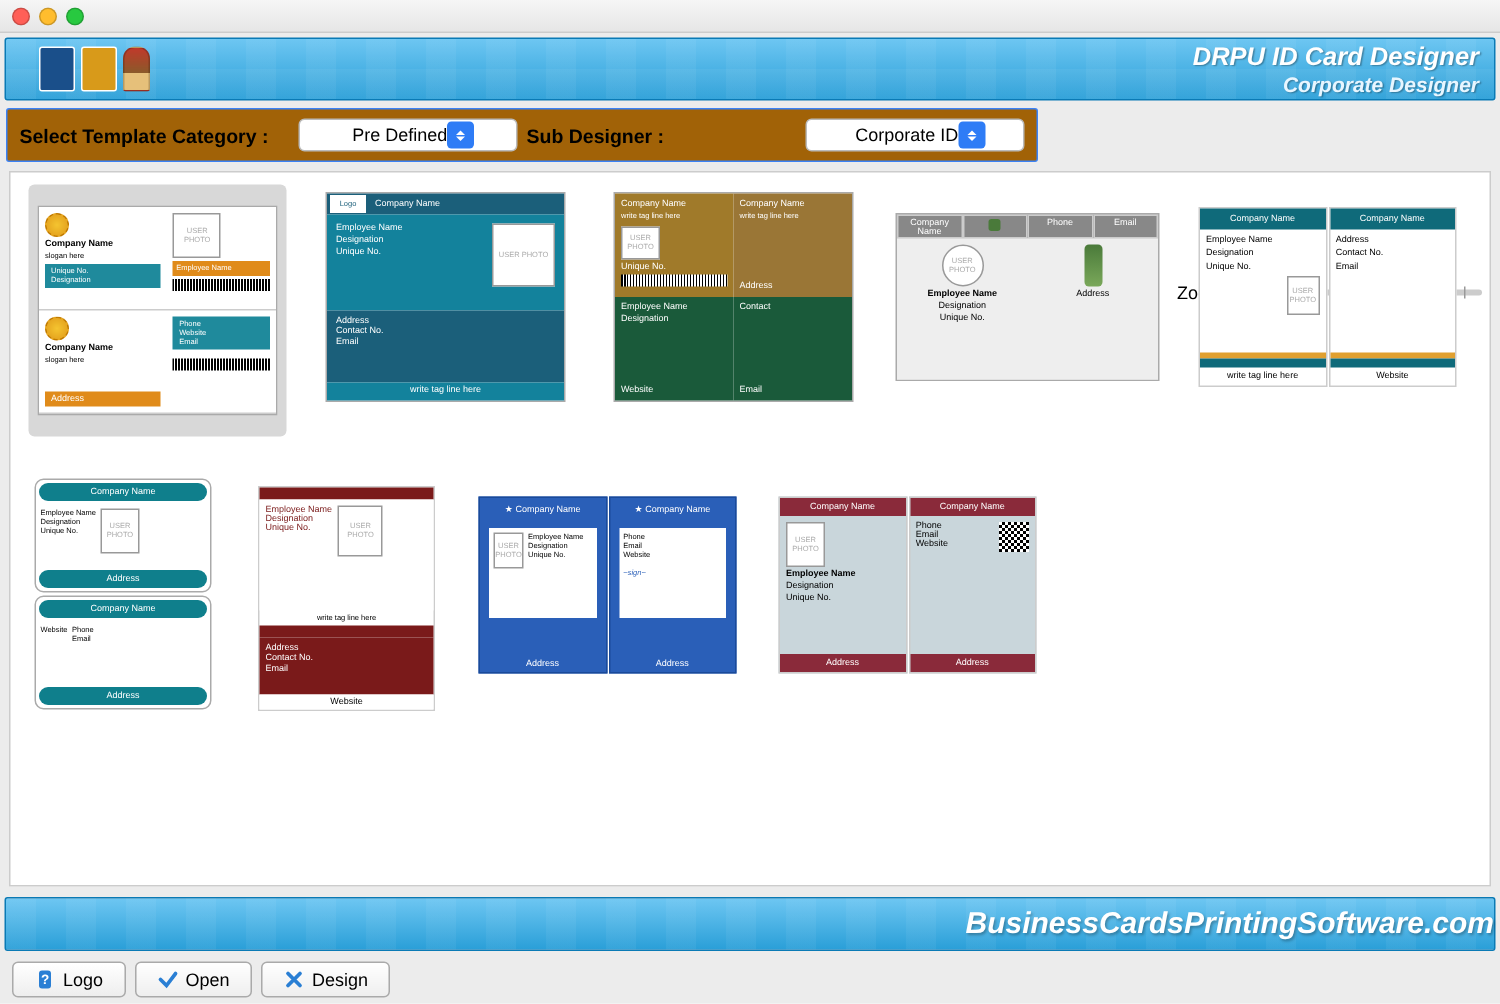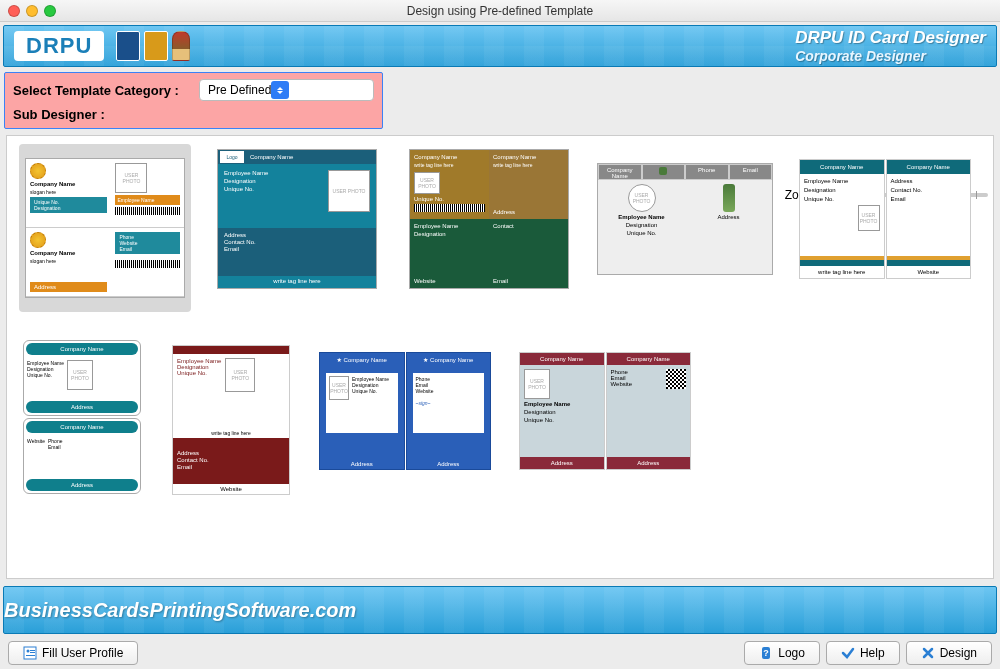--- a/index.html
+++ b/index.html
@@ -10,27 +10,27 @@
 .tl.r{background:#ff5f57}.tl.y{background:#ffbd2e}.tl.g{background:#28c940}
 .titlebar-title{position:absolute;left:0;right:0;text-align:center;font-size:12px;color:#333}
 .banner{height:42px;background:linear-gradient(#6dc6f2,#2a9fd8);border:1px solid #0a7ab5;margin:3px;border-radius:2px;display:flex;align-items:center;justify-content:space-between;padding:0 10px;position:relative;overflow:hidden}
 .banner::before{content:"";position:absolute;inset:0;background:repeating-linear-gradient(90deg,rgba(255,255,255,.05) 0 20px,transparent 20px 40px),repeating-linear-gradient(0deg,rgba(255,255,255,.05) 0 20px,transparent 20px 40px)}
 .logo-badge{background:#fff;padding:2px 12px;border-radius:4px;z-index:1;display:flex;align-items:center}
 .logo-text{font-weight:900;font-size:22px;color:#1b7fb8;letter-spacing:1px}
 .banner-icons{margin-left:12px;z-index:1;display:flex;gap:4px;align-items:center}
 .idico{width:24px;height:30px;border-radius:2px;border:1px solid #fff}
 .idico.a{background:#1a4f8a}.idico.b{background:#d89a1a}
 .brush{width:18px;height:30px;background:linear-gradient(#c0392b,#8a5a2a 60%,#e6c07a 60%);border-radius:8px 8px 2px 2px;border:1px solid rgba(0,0,0,.2)}
-.banner-right{z-index:1;color:#fff}
+.banner-right{z-index:1;text-align:right;color:#fff}
 .banner-right .t1{font-size:17px;font-weight:700;font-style:italic;text-shadow:1px 1px 1px rgba(0,0,0,.3)}
 .banner-right .t2{font-size:14px;font-weight:700;font-style:italic;color:#e8f6ff;text-shadow:1px 1px 1px rgba(0,0,0,.3)}
-.selector-panel{border:1.5px solid #3b82f6;border-radius:2px;padding:6px 8px;margin:2px 4px;display:inline-flex;flex-direction:column;gap:6px;background:#fca5a5}
+.selector-panel{border:1.5px solid #3b82f6;border-radius:2px;padding:6px 8px;margin:2px 4px;display:inline-flex;gap:6px;background:#a16207}
 .sel-row{display:flex;align-items:center;gap:6px}
 .sel-row label{font-size:13px;font-weight:700;width:180px}
-.mac-select{width:175px;height:22px;background:#fff;border:1px solid #bbb;border-radius:4px;display:flex;align-items:center;justify-content:flex-start;padding:0 1px 0 8px;font-size:12px}
+.mac-select{width:146px;height:22px;background:#fff;border:1px solid #bbb;border-radius:4px;display:flex;align-items:center;justify-content:center;padding:0 1px 0 8px;font-size:12px}
 .mac-select .arrow{width:18px;height:18px;background:#2e7cf6;border-radius:3px;display:flex;flex-direction:column;align-items:center;justify-content:center;gap:1px}
 .mac-select .arrow::before,.mac-select .arrow::after{content:"";width:0;height:0;border-left:3px solid transparent;border-right:3px solid transparent}
 .mac-select .arrow::before{border-bottom:3px solid #fff}
 .mac-select .arrow::after{border-top:3px solid #fff}
 .zoom-area{position:absolute;right:12px;top:118px;display:flex;align-items:center;gap:10px;font-size:12px}
 .slider{width:120px;height:4px;background:#ccc;border-radius:2px;position:relative}
 .slider::after{content:"";position:absolute;left:30%;top:-5px;width:8px;height:14px;background:#fff;border:1px solid #888;border-radius:2px}
 .slider .tk{position:absolute;top:-2px;width:1px;height:8px;background:#999}
 .gallery{flex:1;margin:4px 6px;background:#fff;border:1px solid #ccc;padding:8px 12px;overflow:auto}
 .grid{display:flex;flex-wrap:wrap;gap:24px 20px}
@@ -106,46 +106,42 @@
 .t8 .ft{position:absolute;bottom:2px;left:0;right:0;color:#fff;text-align:center;font-size:6px}
 
 
 .t9{display:flex;gap:1px;width:172px;height:118px}
 .t9 .col{flex:1;border:1px solid #ccc;background:#c9d6db;display:flex;flex-direction:column}
 .t9 .hd{background:#8a2a3a;color:#fff;text-align:center;font-size:6px;padding:3px}
 .t9 .bd{flex:1;padding:4px;font-size:6px;display:flex;flex-direction:column;gap:2px}
 .t9 .ft{background:#8a2a3a;color:#fff;text-align:center;font-size:6px;padding:3px}
 .qr{width:20px;height:20px;background:repeating-conic-gradient(#000 0 25%,#fff 0 50%) 0 0/4px 4px}
 
-.footer{height:48px;background:linear-gradient(#6dc6f2,#2a9fd8);border:1px solid #0a7ab5;margin:3px;border-radius:2px;display:flex;align-items:center;justify-content:flex-start;position:relative}
+.footer{height:36px;background:linear-gradient(#6dc6f2,#2a9fd8);border:1px solid #0a7ab5;margin:3px;border-radius:2px;display:flex;align-items:center;justify-content:flex-end;position:relative}
 .footer::before{content:"";position:absolute;inset:0;background:repeating-linear-gradient(90deg,rgba(255,255,255,.05) 0 20px,transparent 20px 40px)}
 .footer-txt{color:#fff;font-size:20px;font-style:italic;font-weight:700;z-index:1;text-shadow:1px 1px 2px rgba(0,0,0,.3)}
 .bottombar{height:32px;background:#ececec;display:flex;align-items:center;justify-content:space-between;padding:0 8px}
 .btn{height:24px;background:linear-gradient(#fff,#eee);border:1px solid #aaa;border-radius:4px;padding:0 14px;display:flex;align-items:center;gap:5px;font-size:12px;cursor:pointer}
 .btn .ico{width:14px;height:14px;display:inline-flex;align-items:center;justify-content:center}
 .btn-group{display:flex;gap:6px}
 svg{display:block}
 </style>
 </head>
 <body>
 
 <div class="titlebar">
   <div class="tlights">
     <div class="tl r"></div>
     <div class="tl y"></div>
     <div class="tl g"></div>
   </div>
-  <div class="titlebar-title">Design using Pre-defined Template</div>
 </div>
 
 <div class="banner">
   <div style="display:flex;align-items:center">
-    <div class="logo-badge">
-      <span class="logo-text">DRPU</span>
-    </div>
     <div class="banner-icons">
       <div class="idico a"></div>
       <div class="idico b"></div>
       <div class="brush"></div>
     </div>
   </div>
   <div class="banner-right">
     <div class="t1">DRPU ID Card Designer</div>
     <div class="t2">Corporate Designer</div>
   </div>
@@ -155,20 +151,24 @@
   <div class="selector-panel">
     <div class="sel-row">
       <label>Select Template Category :</label>
       <div class="mac-select">
         <span>Pre Defined</span>
         <span class="arrow"></span>
       </div>
     </div>
     <div class="sel-row">
       <label>Sub Designer :</label>
+      <div class="mac-select">
+        <span>Corporate ID</span>
+        <span class="arrow"></span>
+      </div>
     </div>
   </div>
   <div class="zoom-area">
     <span>Zoom In/Out :</span>
     <div class="slider">
       <div class="tk" style="left:10%"></div>
         <div class="tk" style="left:30%"></div>
         <div class="tk" style="left:50%"></div>
         <div class="tk" style="left:70%"></div>
         <div class="tk" style="left:90%"></div>
@@ -397,49 +397,37 @@
     </div>
 
   </div>
 </div>
 
 <div class="footer">
   <span class="footer-txt">BusinessCardsPrintingSoftware.com</span>
 </div>
 
 <div class="bottombar">
-  <div class="btn">
-    <span class="ico">
-        <svg width="14" height="14" viewBox="0 0 14 14">
-          <rect x="1" y="1" width="12" height="12" fill="#fff" stroke="#2a7fd4"></rect>
-          <circle cx="5" cy="5" r="1.5" fill="#2a7fd4"></circle>
-          <rect x="7" y="4" width="5" height="1" fill="#2a7fd4"></rect>
-          <rect x="7" y="6" width="5" height="1" fill="#2a7fd4"></rect>
-          <rect x="3" y="9" width="9" height="1" fill="#2a7fd4"></rect>
-        </svg>
-      </span>
-    <span>Fill User Profile</span>
-  </div>
   <div class="btn-group">
     <div class="btn">
       <span class="ico">
           <svg width="14" height="14" viewBox="0 0 14 14">
             <rect x="3" y="1" width="8" height="12" rx="2" fill="#2a7fd4"></rect>
             <text x="7" y="10" font-size="9" fill="#fff" text-anchor="middle" font-weight="bold">?</text>
           </svg>
         </span>
       <span>Logo</span>
     </div>
     <div class="btn">
       <span class="ico">
           <svg width="14" height="14" viewBox="0 0 14 14">
             <path d="M2 7 L6 11 L12 3" stroke="#2a7fd4" stroke-width="2.5" fill="none" stroke-linecap="round"></path>
           </svg>
         </span>
-      <span>Help</span>
+      <span>Open</span>
     </div>
     <div class="btn">
       <span class="ico">
           <svg width="14" height="14" viewBox="0 0 14 14">
             <path d="M3 3 L11 11 M11 3 L3 11" stroke="#2a7fd4" stroke-width="2.5" stroke-linecap="round"></path>
           </svg>
         </span>
       <span>Design</span>
     </div>
   </div>

